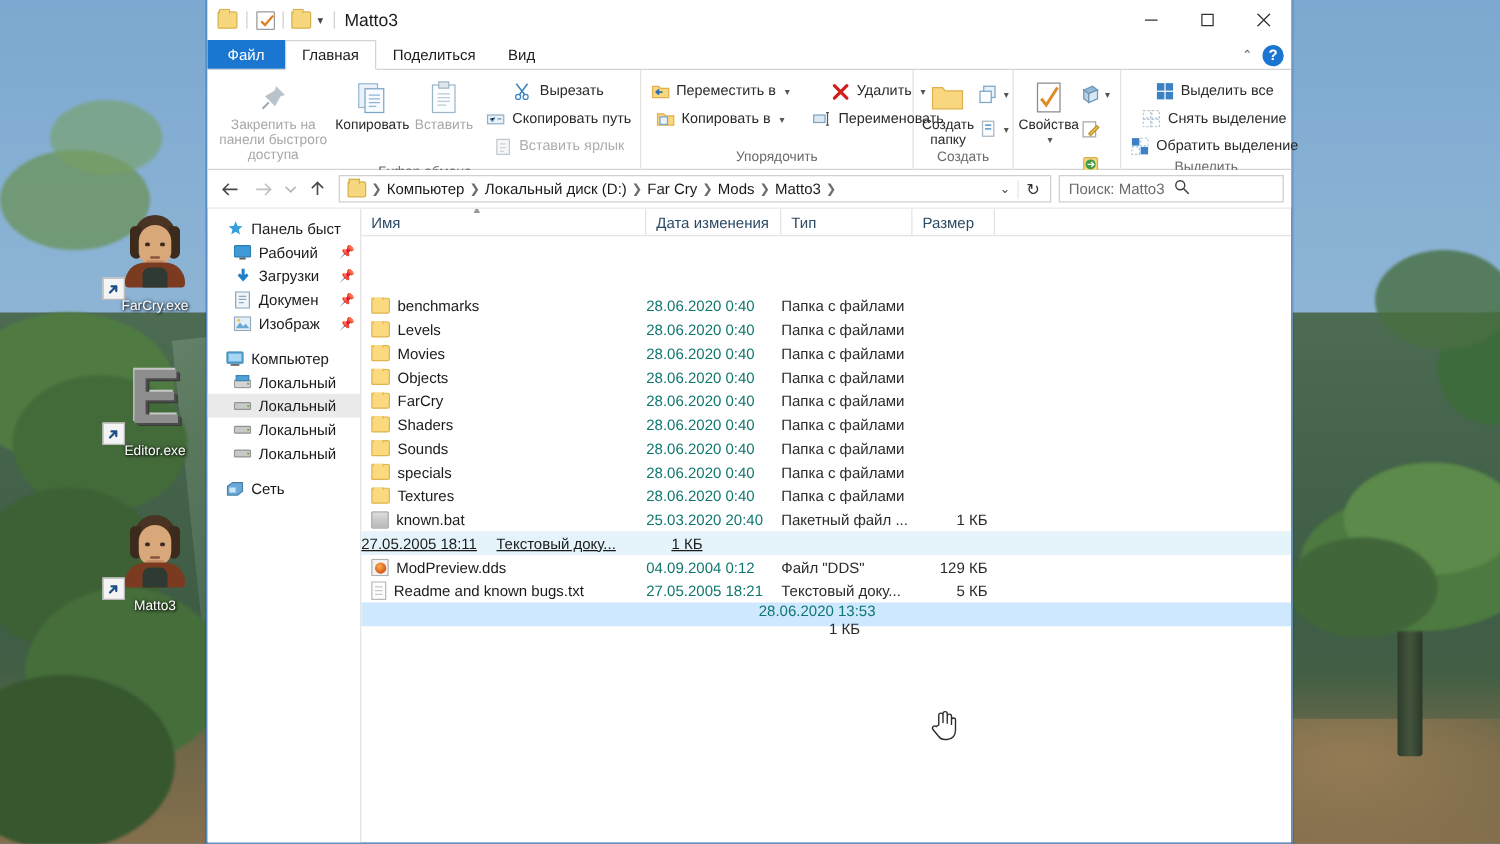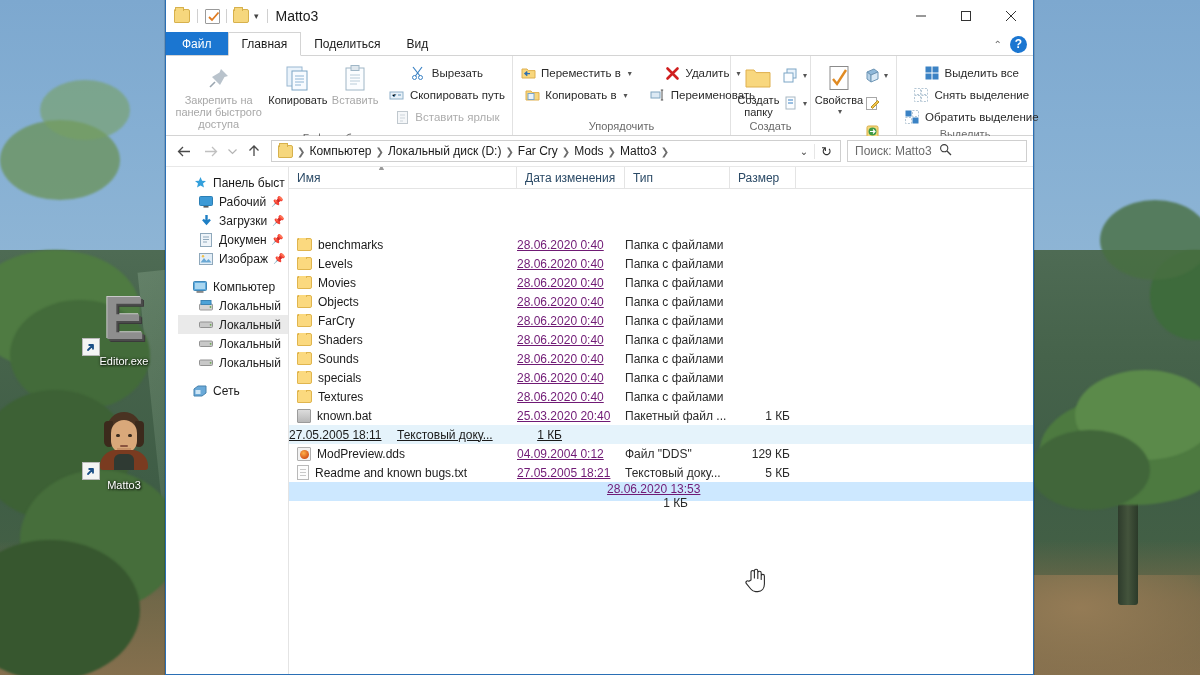--- a/index.html
+++ b/index.html
@@ -187,21 +187,21 @@
     display: flex; align-items: center; padding: 0 4px 0 7px; margin-left: 4px;
   }
   .searchbox span { font-size: 12px; color: #6b6b6b; flex: 1; }
 
   
   .mainrow { flex: 1; display: flex; overflow: hidden; border-top: 1px solid #e8e8e8; }
 
   
   .navpane {
     width: 122px; flex: 0 0 122px; background: #fff; padding-top: 6px;
-    overflow: hidden; position: relative; padding-left: 12px;
+    overflow: hidden; position: relative;
   }
   .navitem {
     height: 19px; display: flex; align-items: center; gap: 5px;
     padding-left: 14px; font-size: 12px; color: #1b1b1b; white-space: nowrap;
   }
   .navitem.indent { padding-left: 20px; }
   .navitem.sel { background: #eaeaea; }
   .navitem .pin { margin-left: auto; padding-right: 4px; color: #9a9a9a; font-size: 10px; }
   .navgap { height: 9px; }
 
@@ -215,21 +215,21 @@
   }
   .sortmark { position: absolute; left: 88px; top: -5px; font-size: 9px; color:#9a9a9a; }
   .rows { flex: 1; overflow: hidden; margin-top: 46px; }
   .row {
     height: 19px; display: flex; align-items: center; font-size: 12px; color: #1b1b1b;
   }
   .row.hover { background: #e5f3fb; }
   .row.hover .c-name span, .row.hover .c-date, .row.hover .c-type, .row.hover .c-size { text-decoration: underline; color:#1b1b1b; }
   .row.sel { background: #cde8ff; flex-direction: column; }
   .c-name { width: 228px; display: flex; align-items: center; gap: 6px; padding-left: 8px; overflow:hidden; }
-  .c-date { width: 108px; color: #701a75; text-decoration: underline; }
+  .c-date { width: 108px; color: #0f766e; }
   .c-type { width: 105px; color: #2b2b2b; overflow:hidden; white-space:nowrap; }
   .c-size { width: 66px; text-align: right; padding-right: 6px; color: #2b2b2b; }
   .folder-ico {
     width: 15px; height: 13px; background: #fbd97f; border: 1px solid #e0b54e;
     border-radius: 1px 2px 2px 1px; position: relative; flex: 0 0 15px;
   }
   .folder-ico::before {
     content:''; position:absolute; left:0; top:-3px; width:7px; height:3px;
     background:#fbd97f; border:1px solid #e0b54e; border-bottom:none;
   }
@@ -291,20 +291,42 @@
   <div class="leafblob" style="left:0px;top:120px;width:120px;height:80px;background:#6a9257;opacity:.75;"></div>
   <div class="leafblob" style="left:40px;top:80px;width:90px;height:60px;background:#77a061;opacity:.6;"></div>
 
   <div class="wp-trunk" style="left:1118px;top:455px;width:20px;height:150px;"></div>
   <div class="leafblob" style="left:1040px;top:395px;width:190px;height:110px;background:#4d7a40;"></div>
   <div class="leafblob" style="left:1075px;top:370px;width:140px;height:90px;background:#5b8a4a;"></div>
   <div class="leafblob" style="left:1030px;top:430px;width:120px;height:80px;background:#41663a;"></div>
   <div class="leafblob" style="left:1150px;top:250px;width:90px;height:90px;background:#3e6b3c;"></div>
   <div class="leafblob" style="left:1100px;top:200px;width:110px;height:80px;background:#486f41;opacity:.8;"></div>
 
+  <div class="desk-icon" style="left:76px;top:168px;">
+    <div class="glyphwrap">
+      <div class="portrait">
+        <div class="p-hair"></div>
+          <div class="p-hairL"></div>
+          <div class="p-hairR"></div>
+        <div class="p-face"></div>
+          <div class="p-eyeL"></div>
+          <div class="p-eyeR"></div>
+        <div class="p-mouth"></div>
+          <div class="p-neck"></div>
+          <div class="p-body"></div>
+          <div class="p-shirt"></div>
+      </div>
+      <div class="shortcut-badge">
+        <svg width="12" height="12" viewBox="0 0 12 12">
+            <path d="M3 9 L8 4 M8 4 H4.2 M8 4 V7.8" stroke="#1c4f87" stroke-width="1.8" fill="none" stroke-linecap="round"></path>
+          </svg>
+      </div>
+    </div>
+    <div>FarCry.exe</div>
+  </div>
 
   <div class="desk-icon" style="left:76px;top:288px;">
     <div class="glyphwrap">
       <div class="eletter">E</div>
       <div class="shortcut-badge">
         <svg width="12" height="12" viewBox="0 0 12 12">
             <path d="M3 9 L8 4 M8 4 H4.2 M8 4 V7.8" stroke="#1c4f87" stroke-width="1.8" fill="none" stroke-linecap="round"></path>
           </svg>
       </div>
     </div>

